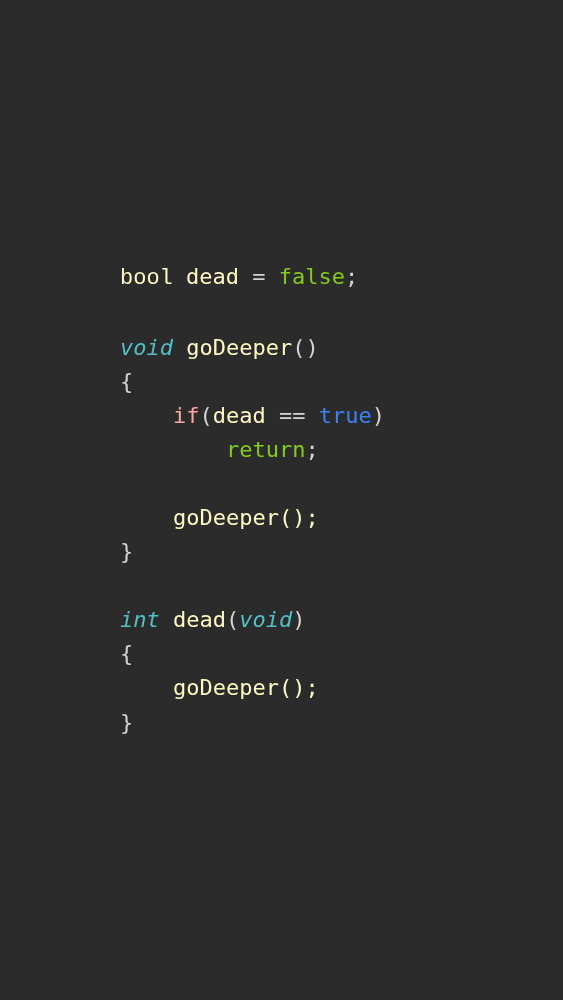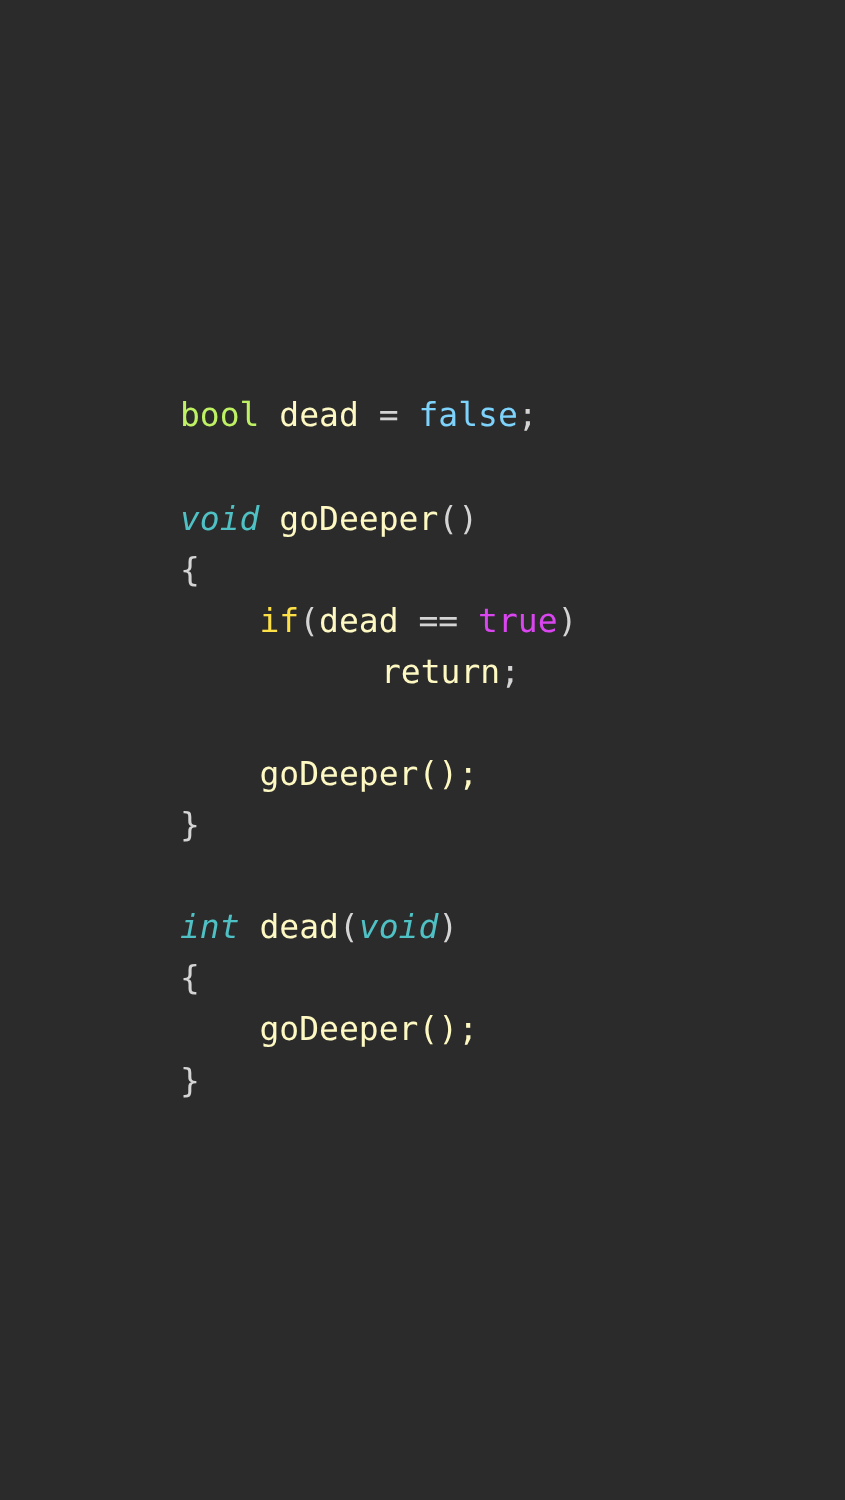--- a/index.html
+++ b/index.html
@@ -18,48 +18,48 @@
       align-items: center;
       padding-left: 120px;
       padding-top: 0px;
       color: #d4d4d4;
       overflow: hidden;
     }
     .code-block {
       white-space: pre;
     }
     .type-keyword {
-      color: #bef264;
+      color: #fef9c3;
       font-style: normal;
+      font-family: Liberation Mono, monospace;
     }
     .italic-type {
       color: #4fc1c5;
       font-style: italic;
     }
     .identifier {
       color: #fef9c3;
     }
     .operator {
       color: #d4d4d4;
     }
     .bool-literal {
-      color: #7dd3fc;
+      color: #84cc16;
     }
     .keyword-if {
-      color: #fde047;
+      color: #fca5a5;
     }
     .keyword-return {
-      color: #fef9c3;
-      margin-left: 28px;
+      color: #84cc16;
     }
     .punct {
       color: #d4d4d4;
     }
     .bool-true {
-      color: #d946ef;
+      color: #3b82f6;
     }
     .void-param {
       color: #4fc1c5;
       font-style: italic;
     }
   </style>
 </head>
 <body>
 
 <div class="code-block"><span><span class="type-keyword">bool</span><span> </span><span class="identifier">dead</span><span> </span><span class="operator">=</span><span> </span><span class="bool-literal">false</span><span class="punct">;</span></span>

